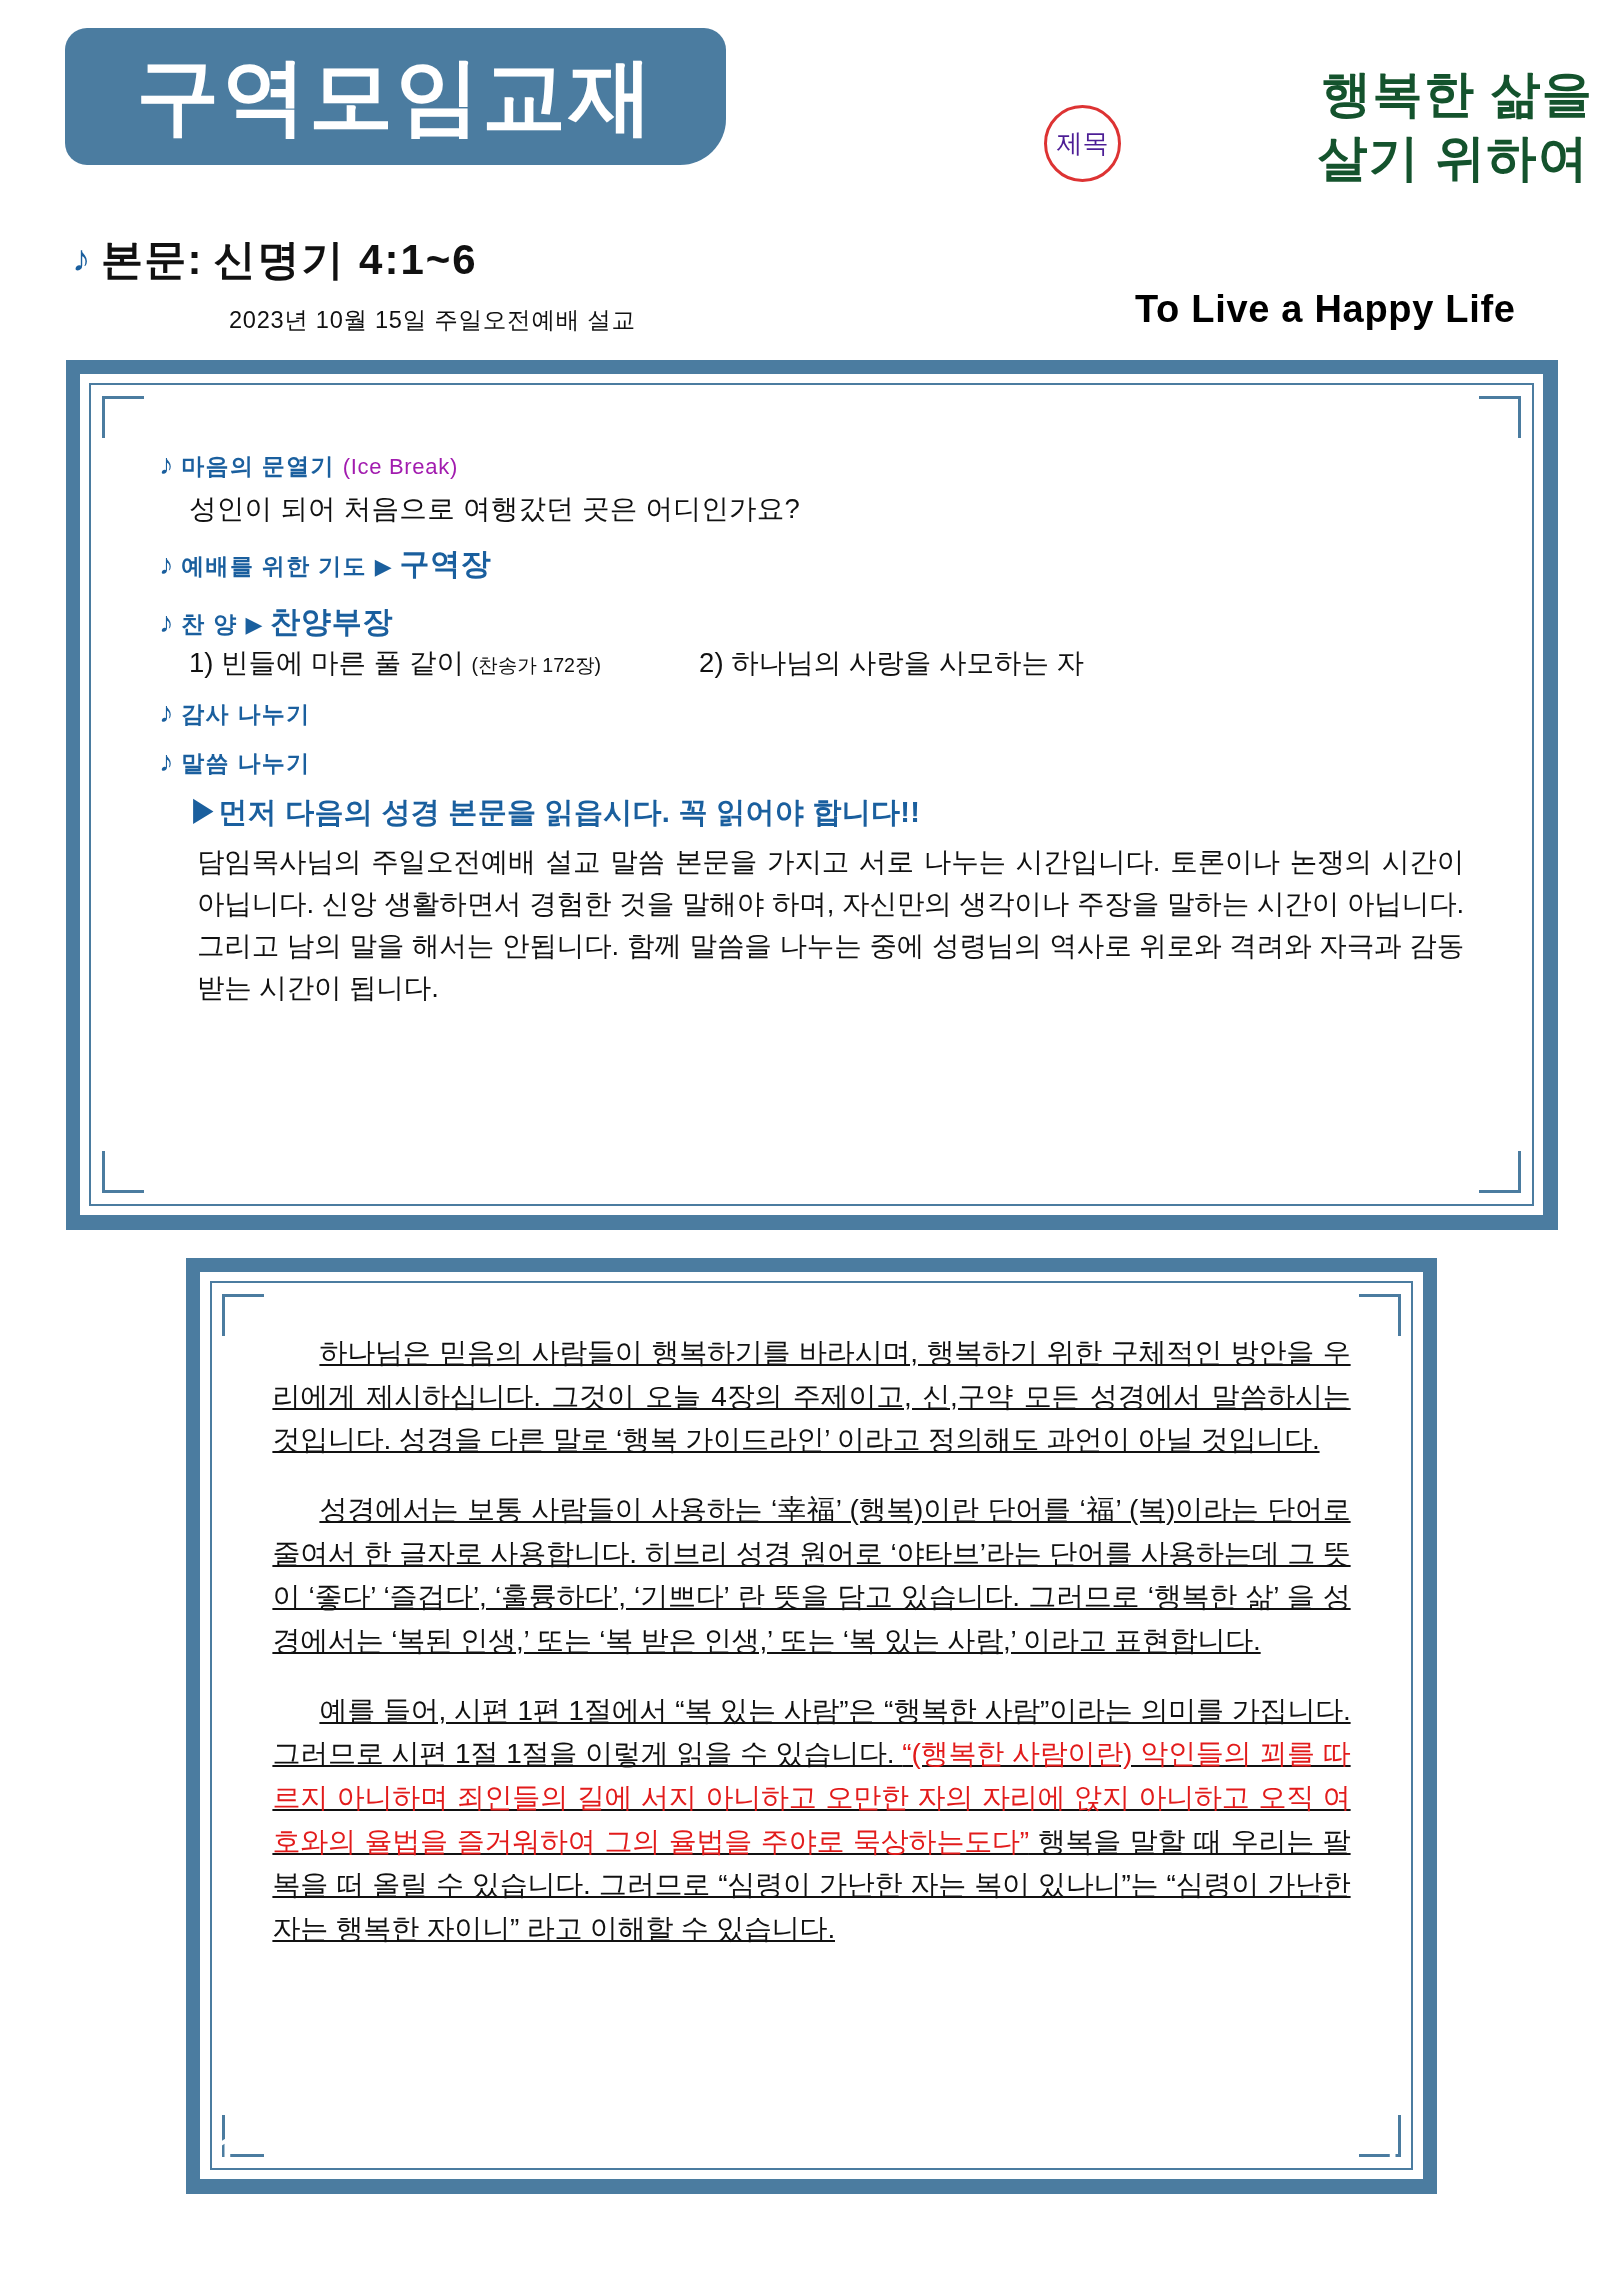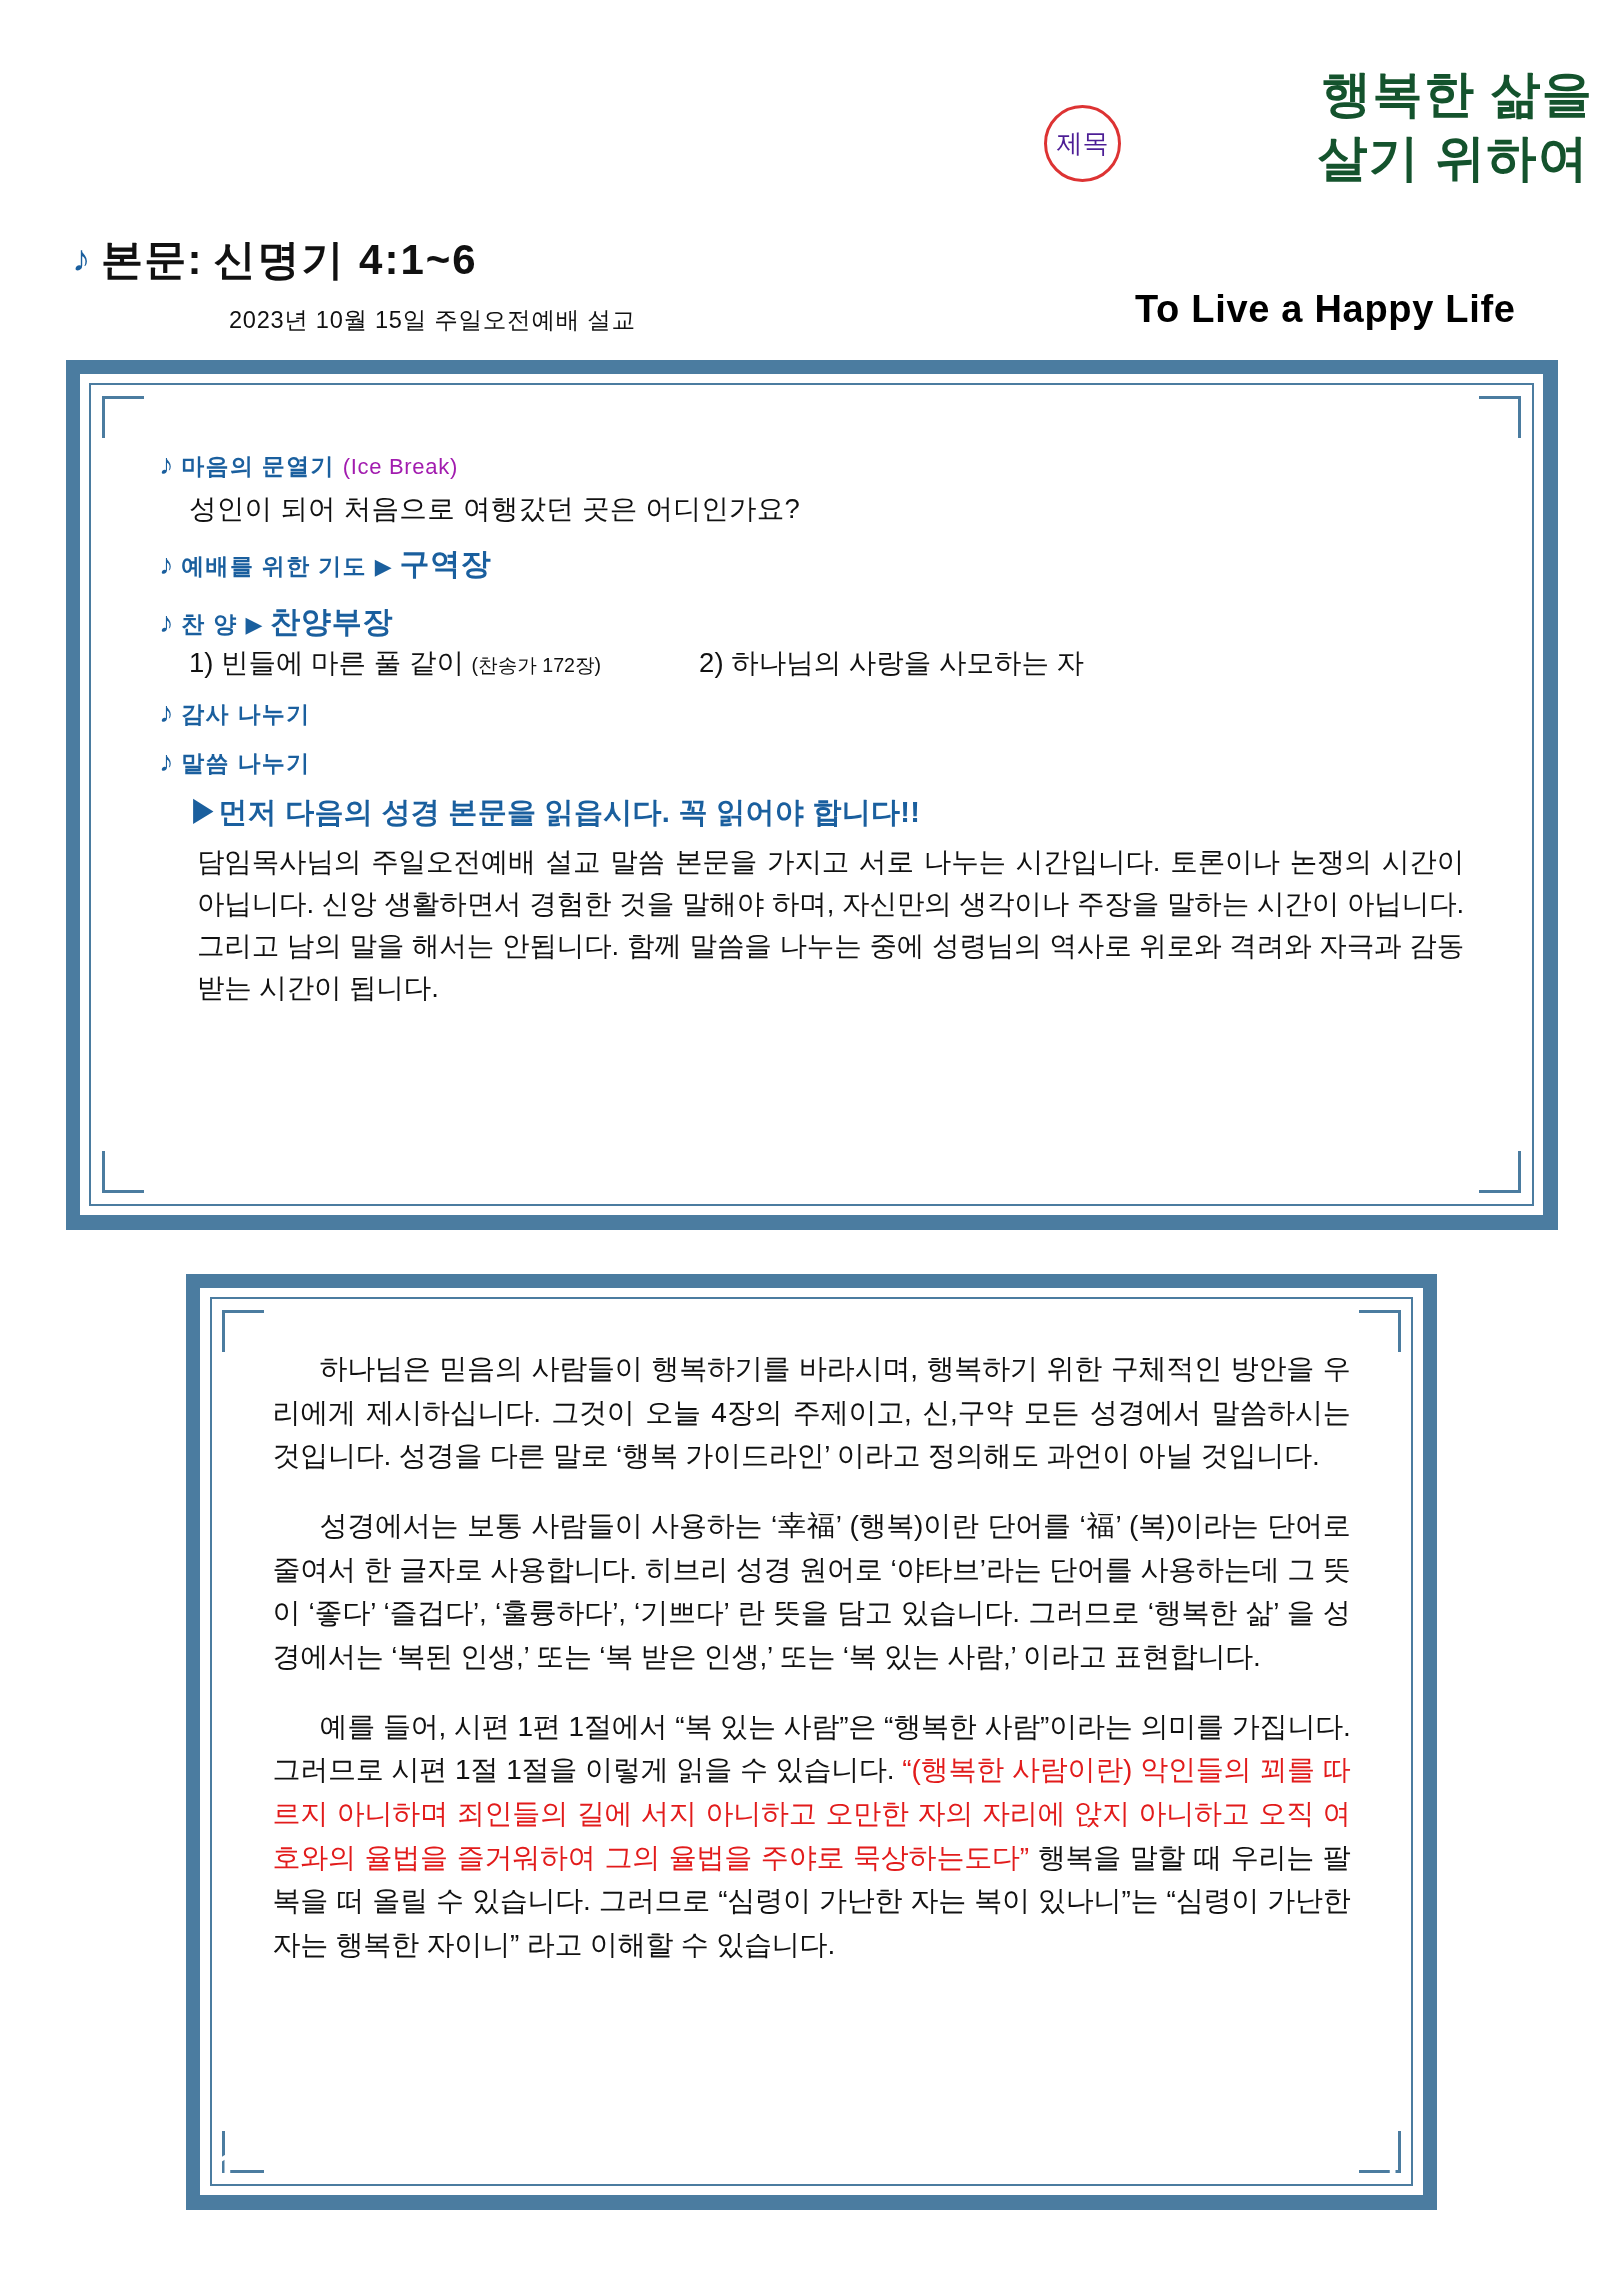--- a/index.html
+++ b/index.html
@@ -228,21 +228,22 @@
     line-height: 1.52;
     margin: 7.9px 0 0 38px;
     text-align: justify;
     letter-spacing: -0.1px;
   }
 
   
   #box2 {
     width: 1251px;
     height: 936px;
-    margin-top: 44px;
+    margin-top: 28px;
+    text-decoration: underline;
   }
   #box2 .inner { padding: 59px 72px; }
   .body-para {
     font-size: 28px;
     line-height: 1.56;
     color: #111;
     text-align: justify;
     margin: 0 0 26px 0;
     text-indent: 47px;
     letter-spacing: -0.2px;
@@ -259,20 +260,23 @@
   .pagenum.left  { left: 29px; }
   .pagenum.right { right: 34px; }
 </style>
 </head>
 <body>
 
 <div class="page">
 
   <div class="header">
 
+    <div class="title-badge">
+      <span class="txt">구역모임교재</span>
+    </div>
 
     <div class="subject-circle">제목</div>
 
     <div class="sermon-title">
       <span>행복한 삶을</span>
       <span class="l2">살기 위하여</span>
     </div>
 
     <div class="sermon-title-en">To Live a Happy Life</div>
 

